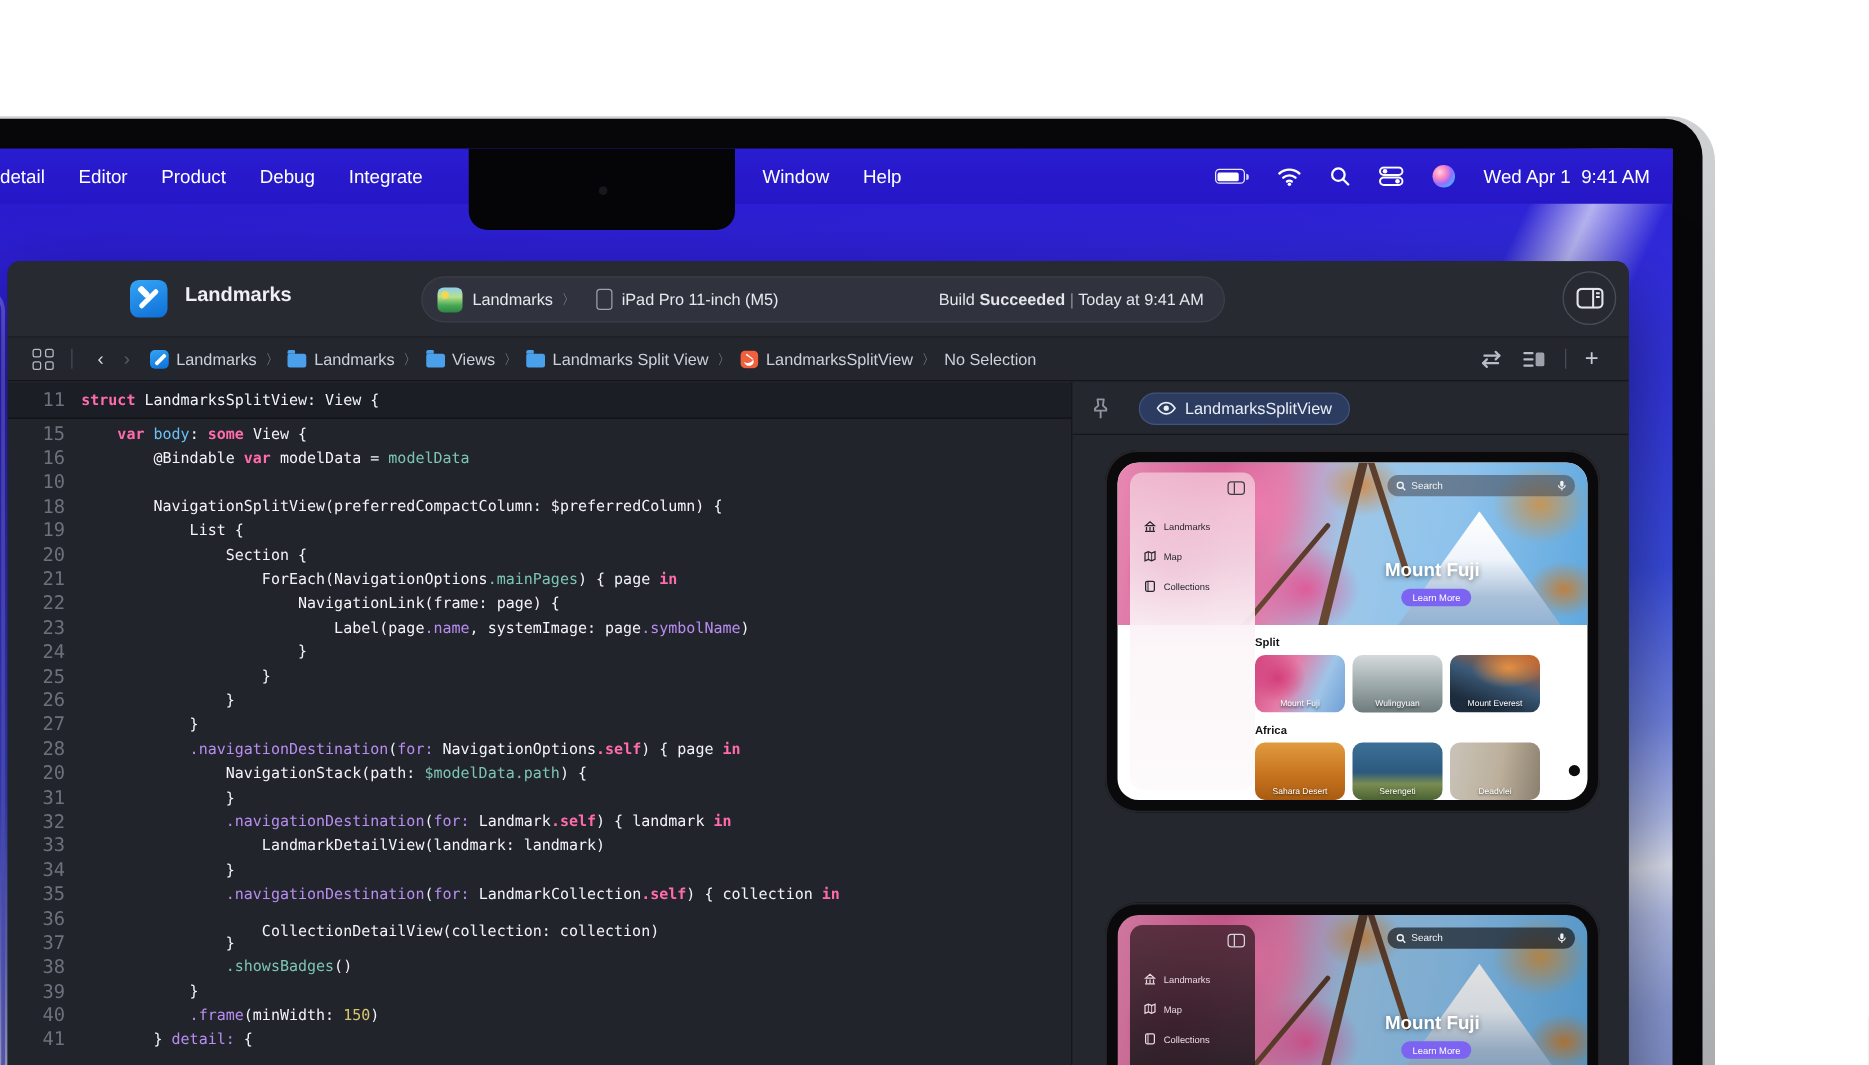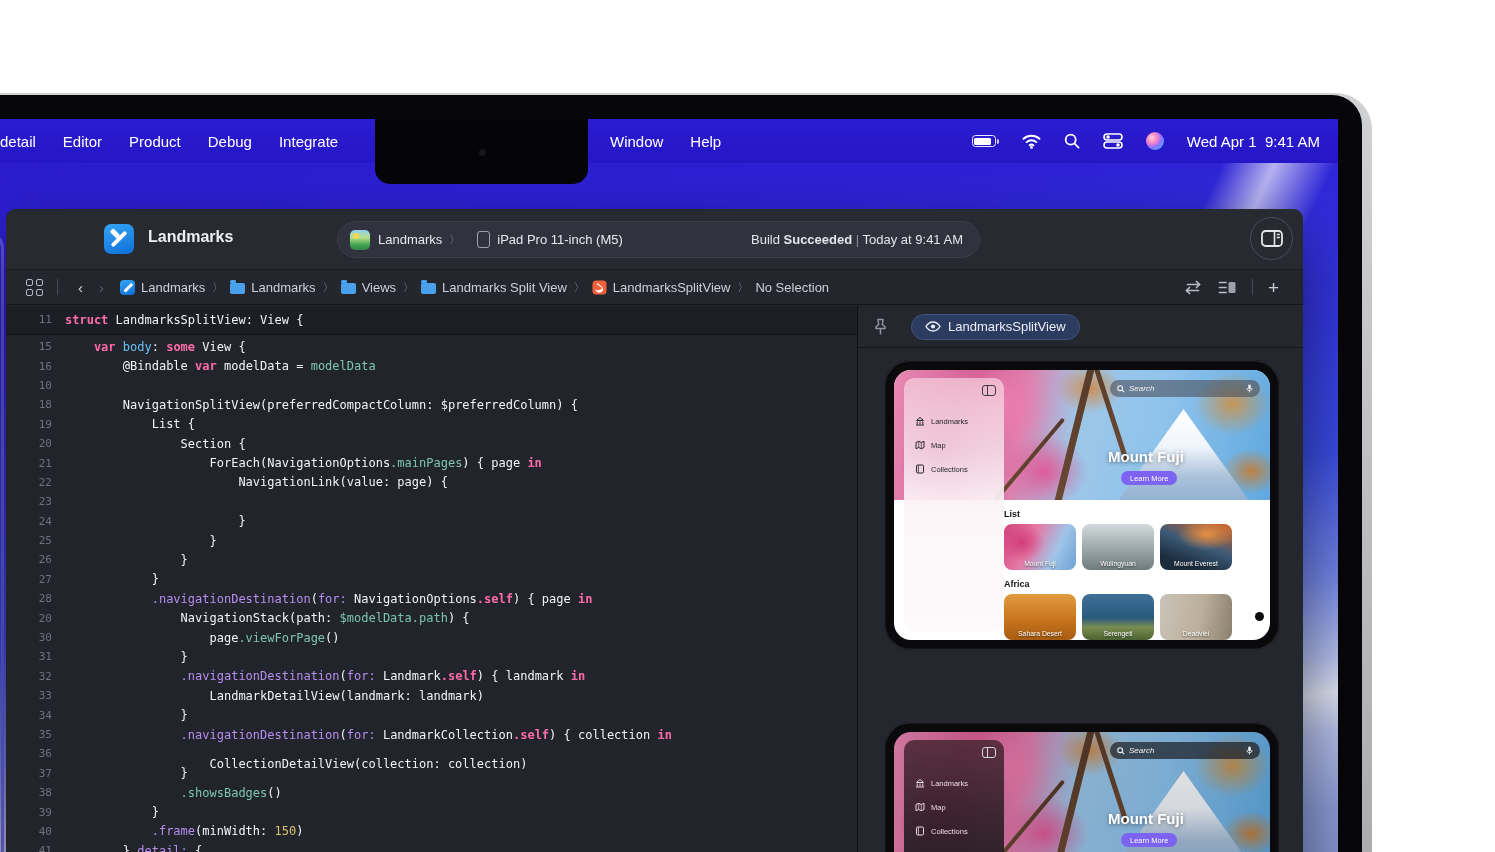--- a/index.html
+++ b/index.html
@@ -81,21 +81,21 @@
   .main { position:absolute; top:97px; bottom:0; left:0; right:0; display:flex; }
   .editor { width:851px; background:#22242b; position:relative; overflow:hidden; }
   .vdivider { width:1px; background:#101116; }
 
   
   .code-font { font-family:"DejaVu Sans Mono",monospace; font-size:12px; }
   .sticky-row { position:absolute; left:0; top:0; right:0; height:29px; background:#1c1e25;
     border-bottom:1px solid #101216; display:flex; align-items:center; }
   .rows { position:absolute; left:0; top:31px; right:0; }
   .code-row { height:19.4px; display:flex; align-items:center; }
-  .gutter { width:46px; text-align:right; color:#6e717c; font-size:11px; flex:none;
+  .gutter { width:46px; text-align:right; color:#6e717c; font-size:15px; flex:none;
     font-family:"DejaVu Sans Mono",monospace; }
   .code-text { margin-left:13px; white-space:pre; }
   .tok-p { color:#f2f4f8; } .tok-k { color:#ff6bab; font-weight:bold; }
   .tok-t { color:#7cc5b2;margin-top:36px; } .tok-c { color:#6ac1f7; }
   .tok-u { color:#b88df0; } .tok-n { color:#d8c46c; }
 
   
   .canvas { flex:1; background:#25272f; position:relative; overflow:hidden; }
   .canvas-header { position:absolute; left:0; right:0; top:0; height:42px; border-bottom:1px solid #15161c;
     display:flex; align-items:center; padding:0 14px; }
@@ -118,21 +118,21 @@
       linear-gradient(100deg,#e789b3 0%,#d45f94 22%,#de7fac 34%,#9ec7e8 48%,#8fc3ec 70%,#5fa8de 100%); }
   .dark .hero { filter:brightness(.88) saturate(1.05); }
   .peak { position:absolute; left:56%; top:30%; width:42%; height:85%;
     background:linear-gradient(180deg,#ffffff 0%,#f0f5fb 34%,#a9c0d9 62%,#7ea6cd 100%);
     clip-path:polygon(50% 0,100% 100%,0 100%); }
   .branch { position:absolute; background:linear-gradient(#55392a,#6b4a33); border-radius:3px; }
   .b1 { left:47%; top:-10%; width:7px; height:120%; transform:rotate(14deg); }
   .b2 { left:56%; top:-22%; width:5px; height:95%; transform:rotate(-18deg); }
   .b3 { left:35%; top:28%; width:4px; height:85%; transform:rotate(40deg); }
   .search-pill { position:absolute; right:10px; top:10px; width:150px; height:17px; border-radius:9px;
-    background:rgba(70,70,78,.55); color:#f2f2f5; font-size:8px; display:flex; align-items:center; padding:0 7px; gap:4px;font-style:italic; }
+    background:rgba(70,70,78,.55); color:#f2f2f5; font-size:8px; display:flex; align-items:center; padding:0 7px; gap:4px; }
   .dark .search-pill { background:rgba(22,22,27,.68); }
   .hero-title { position:absolute; left:214px; top:78px; font-size:15px; font-weight:bold; color:#fff;
     text-shadow:0 1px 4px rgba(0,0,0,.45); }
   .hero-cta { position:absolute; left:227px; top:101px; background:#7d63f2; color:#fff; font-size:7.5px;
     padding:2.5px 9px; border-radius:8px; }
   .sb { position:absolute; left:10px; top:8px; width:100px; bottom:8px; border-radius:10px; overflow:hidden;
     background:linear-gradient(180deg, rgba(243,200,216,.78) 0%, rgba(246,226,234,.86) 30%, rgba(252,246,249,.97) 55%, #fdfafb 100%); }
   .dark .sb { background:linear-gradient(180deg, rgba(72,38,50,.85) 0%, rgba(40,30,36,.92) 40%, #16151a 70%, #121216 100%); }
   .sb-toggle { position:absolute; top:7px; right:8px; width:14px; height:11px; border:1.3px solid #3c3c42; border-radius:3px; }
   .sb-toggle i { position:absolute; left:4px; top:0; bottom:0; width:1.3px; background:#3c3c42; }
@@ -346,24 +346,25 @@
               <div class="code-row">
                 <span class="gutter">20</span>
                 <span class="code-text" style="padding-left: 16ch;"><span class="tok-p">Section {</span></span>
               </div>
               <div class="code-row">
                 <span class="gutter">21</span>
                 <span class="code-text" style="padding-left: 20ch;"><span class="tok-p">ForEach(NavigationOptions</span><span class="tok-t">.mainPages</span><span class="tok-p">) { page </span><span class="tok-k">in</span></span>
               </div>
               <div class="code-row">
                 <span class="gutter">22</span>
-                <span class="code-text" style="padding-left: 24ch;"><span class="tok-p">NavigationLink(value: page) {</span></span>
+                <span class="code-text" style="padding-left: 24ch;"><span class="tok-p">NavigationLink(frame: page) {</span></span>
               </div>
               <div class="code-row">
                 <span class="gutter">23</span>
+                <span class="code-text" style="padding-left: 28ch;"><span class="tok-p">Label(page</span><span class="tok-u">.name</span><span class="tok-p">, systemImage: page</span><span class="tok-u">.symbolName</span><span class="tok-p">)</span></span>
               </div>
               <div class="code-row">
                 <span class="gutter">24</span>
                 <span class="code-text" style="padding-left: 24ch;"><span class="tok-p">}</span></span>
               </div>
               <div class="code-row">
                 <span class="gutter">25</span>
                 <span class="code-text" style="padding-left: 20ch;"><span class="tok-p">}</span></span>
               </div>
               <div class="code-row">
@@ -374,24 +375,20 @@
                 <span class="gutter">27</span>
                 <span class="code-text" style="padding-left: 12ch;"><span class="tok-p">}</span></span>
               </div>
               <div class="code-row">
                 <span class="gutter">28</span>
                 <span class="code-text" style="padding-left: 12ch;"><span class="tok-u">.navigationDestination</span><span class="tok-p">(</span><span class="tok-u">for:</span><span class="tok-p"> NavigationOptions</span><span class="tok-k">.self</span><span class="tok-p">) { page </span><span class="tok-k">in</span></span>
               </div>
               <div class="code-row">
                 <span class="gutter">20</span>
                 <span class="code-text" style="padding-left: 16ch;"><span class="tok-p">NavigationStack(path: </span><span class="tok-t">$modelData.path</span><span class="tok-p">) {</span></span>
-              </div>
-              <div class="code-row">
-                <span class="gutter">30</span>
-                <span class="code-text" style="padding-left: 20ch;"><span class="tok-p">page</span><span class="tok-t">.viewForPage</span><span class="tok-p">()</span></span>
               </div>
               <div class="code-row">
                 <span class="gutter">31</span>
                 <span class="code-text" style="padding-left: 16ch;"><span class="tok-p">}</span></span>
               </div>
               <div class="code-row">
                 <span class="gutter">32</span>
                 <span class="code-text" style="padding-left: 16ch;"><span class="tok-u">.navigationDestination</span><span class="tok-p">(</span><span class="tok-u">for:</span><span class="tok-p"> Landmark</span><span class="tok-k">.self</span><span class="tok-p">) { landmark </span><span class="tok-k">in</span></span>
               </div>
               <div class="code-row">
@@ -466,21 +463,21 @@
                     <span>Search</span>
                     <svg width="7" height="9" viewBox="0 0 8 10" style="margin-left: auto;">
                       <rect x="2.5" y="0.5" width="3" height="5.5" rx="1.5" fill="#f2f2f5"></rect>
                       <path d="M1 4.5a3 3 0 0 0 6 0" fill="none" stroke="#f2f2f5" stroke-width="1"></path>
                       <line x1="4" y1="7.5" x2="4" y2="9.5" stroke="#f2f2f5" stroke-width="1"></line>
                     </svg>
                   </div>
                   <div class="hero-title">Mount Fuji</div>
                   <div class="hero-cta">Learn More</div>
                   <div class="content">
-                    <div class="sec-title">List</div>
+                    <div class="sec-title">Split</div>
                     <div class="cards">
                       <div class="card fuji">
                         <div class="card-label">Mount Fuji</div>
                       </div>
                       <div class="card wulingyuan">
                         <div class="card-label">Wulingyuan</div>
                       </div>
                       <div class="card everest">
                         <div class="card-label">Mount Everest</div>
                       </div>

